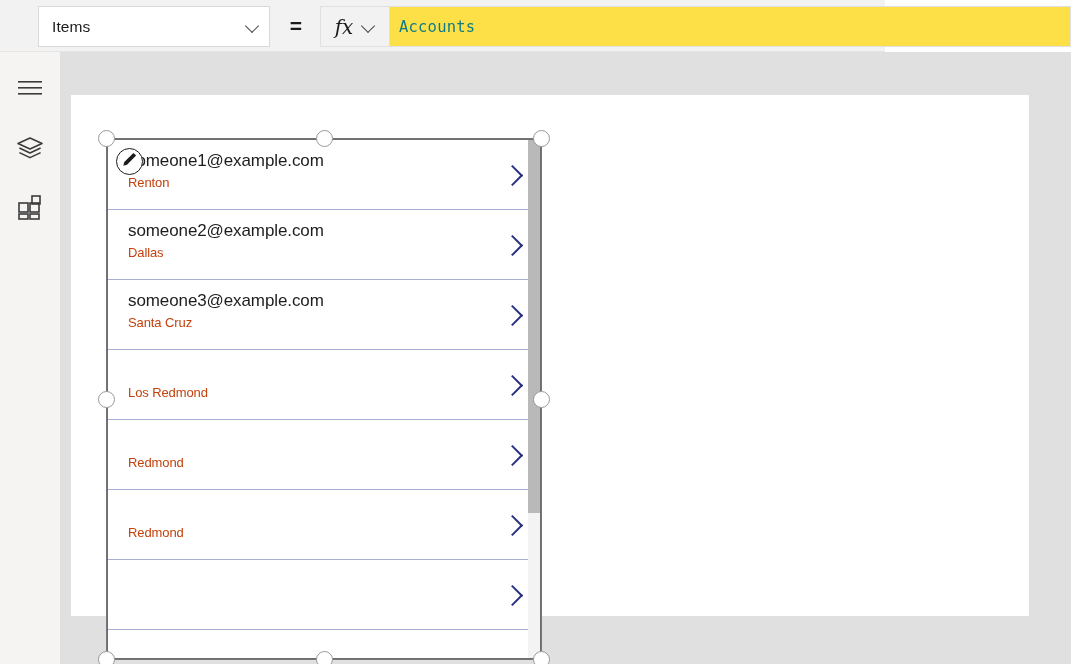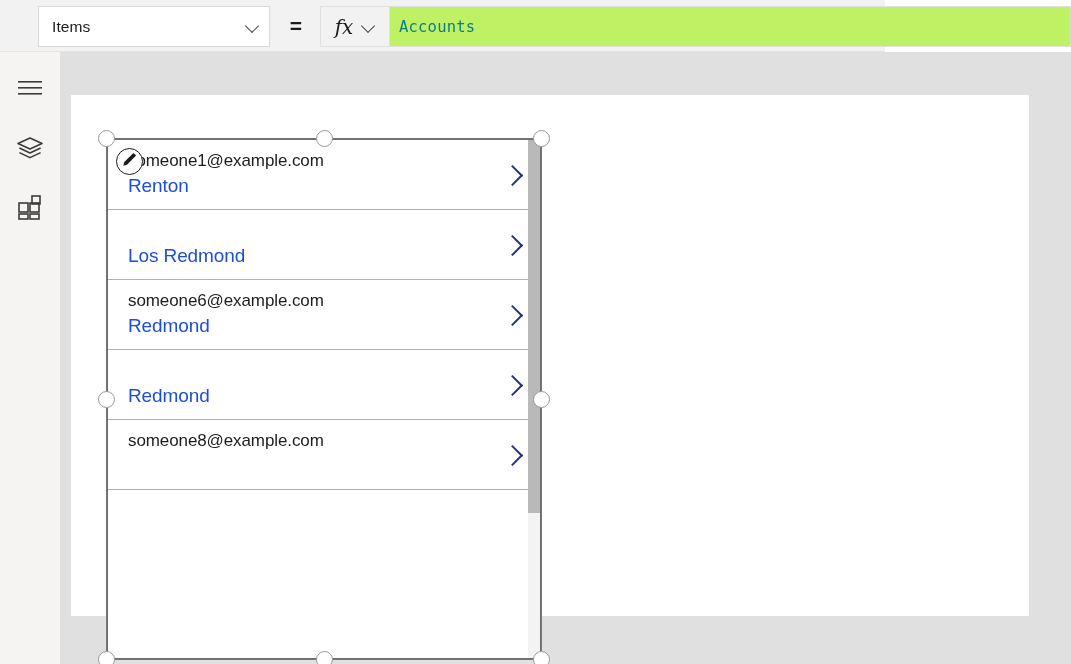--- a/index.html
+++ b/index.html
@@ -62,21 +62,21 @@
   }
   #fx-button .fx {
     font-family: "DejaVu Serif", serif;
     font-style: italic;
     font-size: 20px;
     color: #1b1b1b;
   }
   #formula-input {
     position: absolute; left: 390px; top: 6px;
     width: 681px; height: 41px;
-    background: #bef264;
+    background: #fde047;
     border: 1px solid #e0e0e0;
     border-left: none;
     display: flex; align-items: center;
     padding-left: 9px;
   }
   #formula-input .ftext {
     font-family: "DejaVu Sans Mono", monospace;
     font-size: 15.5px;
     color: #0f7c84;
     letter-spacing: .2px;
@@ -125,22 +125,22 @@
   }
   .gal-row .title {
     position: absolute; left: 20px; top: 11px;
     font-size: 17px;
     color: #1d1d1d;
     letter-spacing: -.1px;
     white-space: nowrap;
   }
   .gal-row .sub {
     position: absolute; left: 20px; top: 35px;
-    font-size: 19px;
-    color: #1d4ed8;
+    font-size: 13px;
+    color: #c2410c;
     letter-spacing: -.1px;
     white-space: nowrap;
   }
   .gal-row .chev-rt {
     position: absolute; right: 20px; top: 24px;
     width: 16px; height: 22px;
   }
   .gal-row .chev-rt::before {
     content: "";
     position: absolute; left: 1px; top: 4px;
@@ -250,34 +250,42 @@
   <div id="app-screen">
 
     <div id="gallery">
       <div id="gal-rows">
           <div class="gal-row">
             <div class="title">someone1@example.com</div>
             <div class="sub">Renton</div>
             <div class="chev-rt"></div>
           </div>
           <div class="gal-row">
+            <div class="title">someone2@example.com</div>
+            <div class="sub">Dallas</div>
+            <div class="chev-rt"></div>
+          </div>
+          <div class="gal-row">
+            <div class="title">someone3@example.com</div>
+            <div class="sub">Santa Cruz</div>
+            <div class="chev-rt"></div>
+          </div>
+          <div class="gal-row">
             <div class="sub">Los Redmond</div>
             <div class="chev-rt"></div>
           </div>
           <div class="gal-row">
-            <div class="title">someone6@example.com</div>
             <div class="sub">Redmond</div>
             <div class="chev-rt"></div>
           </div>
           <div class="gal-row">
             <div class="sub">Redmond</div>
             <div class="chev-rt"></div>
           </div>
           <div class="gal-row">
-            <div class="title">someone8@example.com</div>
             <div class="chev-rt"></div>
           </div>
         </div>
       <div id="gal-scrollbar">
         <div id="gal-thumb"></div>
       </div>
     </div>
 
     <div id="selection-frame">
       <div class="sel-handle" style="left:-9px;  top:-9px;"></div>

